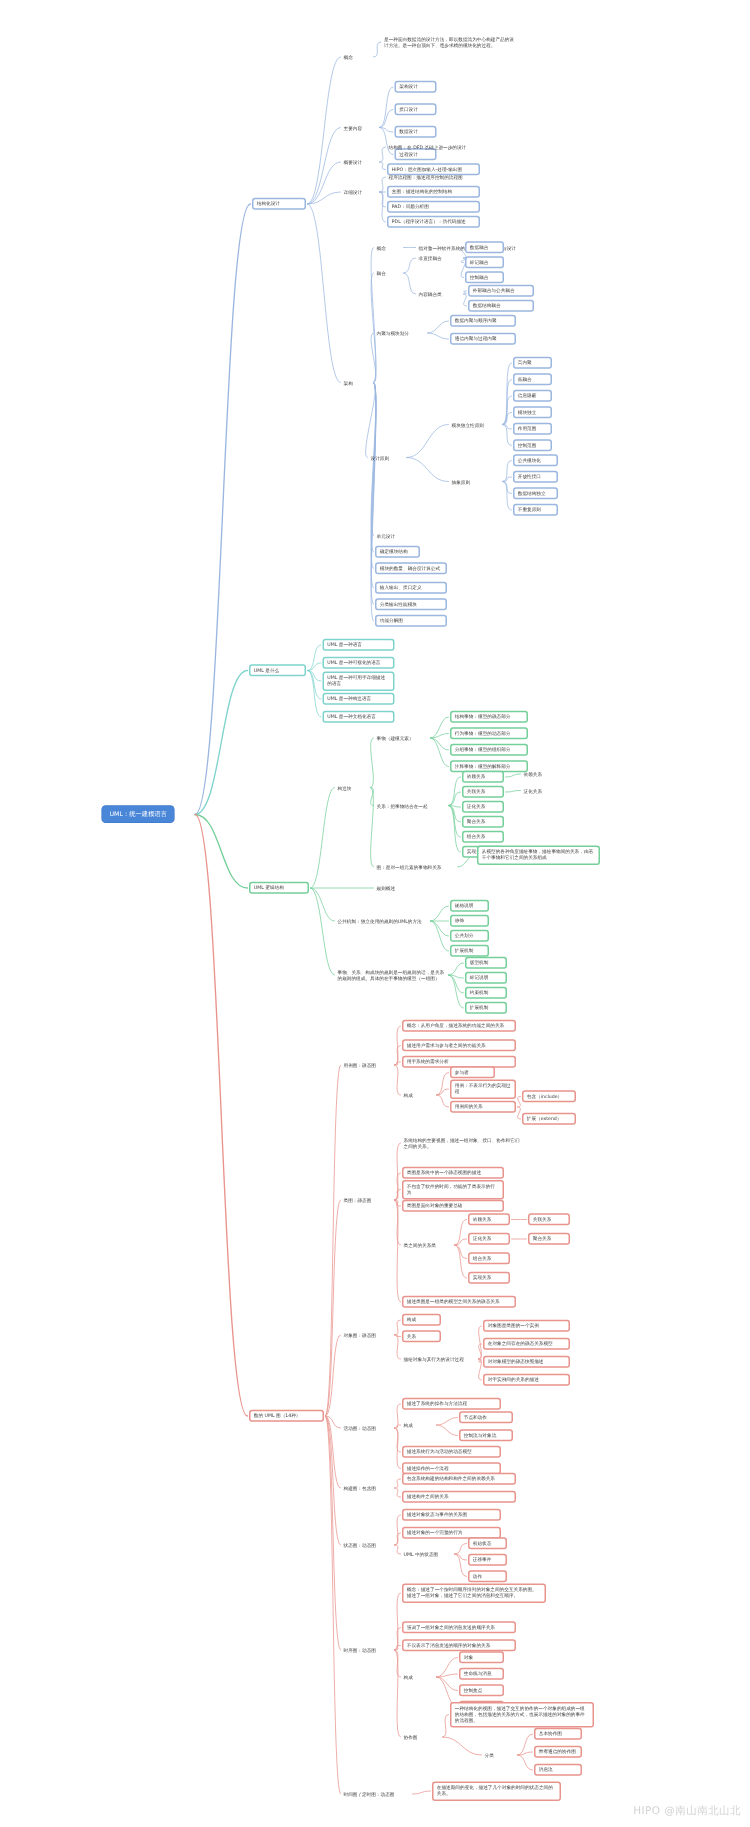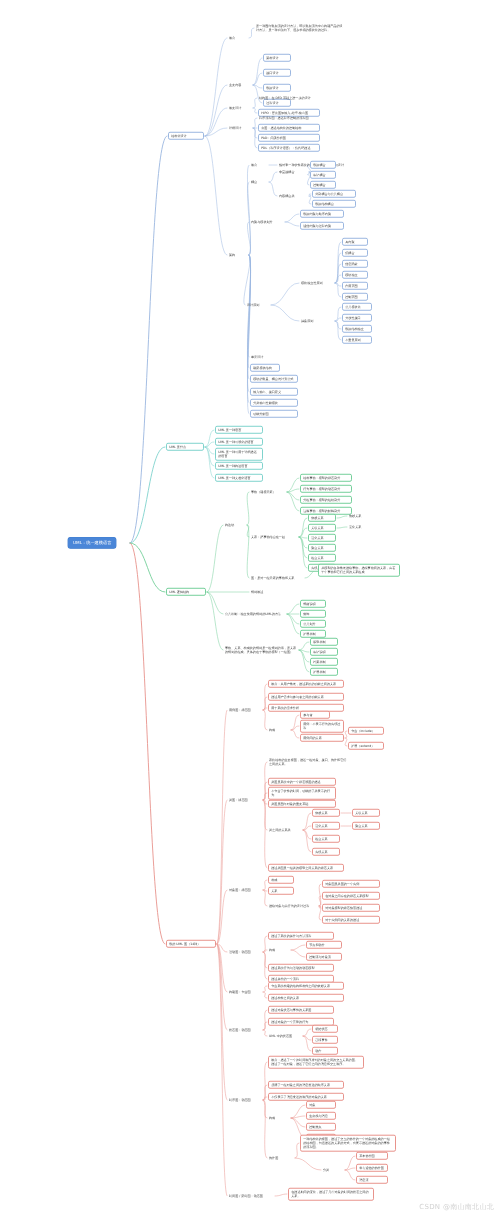--- a/index.html
+++ b/index.html
@@ -340,14 +340,14 @@
       <div class="node plain b-red" style="left: 268px; top: 1158px; width: 26px;">协作图</div>
       <div class="node boxed b-red" style="left: 300px; top: 1143px; width: 96px;">一种结构化的视图，描述了交互的协作的一个对象的组成的一组的结构图，包括描述的关系的方式，也展示描述的对象的的事件的流程图。</div>
       <div class="node plain b-red" style="left: 322px; top: 1170px; width: 22px;">分类</div>
       <div class="node boxed b-red" style="left: 356px; top: 1156px; width: 32px;">基本协作图</div>
       <div class="node boxed b-red" style="left: 356px; top: 1168px; width: 32px;">带有通信的协作图</div>
       <div class="node boxed b-red" style="left: 356px; top: 1180px; width: 32px;">消息流</div>
       <div class="node plain b-red" style="left: 228px; top: 1196px; width: 46px;">时间图 / 定时图：动态图</div>
       <div class="node boxed b-red" style="left: 288px; top: 1194px; width: 86px;">在描述期间的变化，描述了几个对象的时间的状态之间的关系。</div>
     </div>
   <div class="root" id="root-node" style="left: 68px; top: 543px;">UML：统一建模语言</div>
-  <div class="watermark">CSDN @南山南北山北</div>
+  <div class="watermark">HIPO @南山南北山北</div>
 </div>
 
 </body></html>

